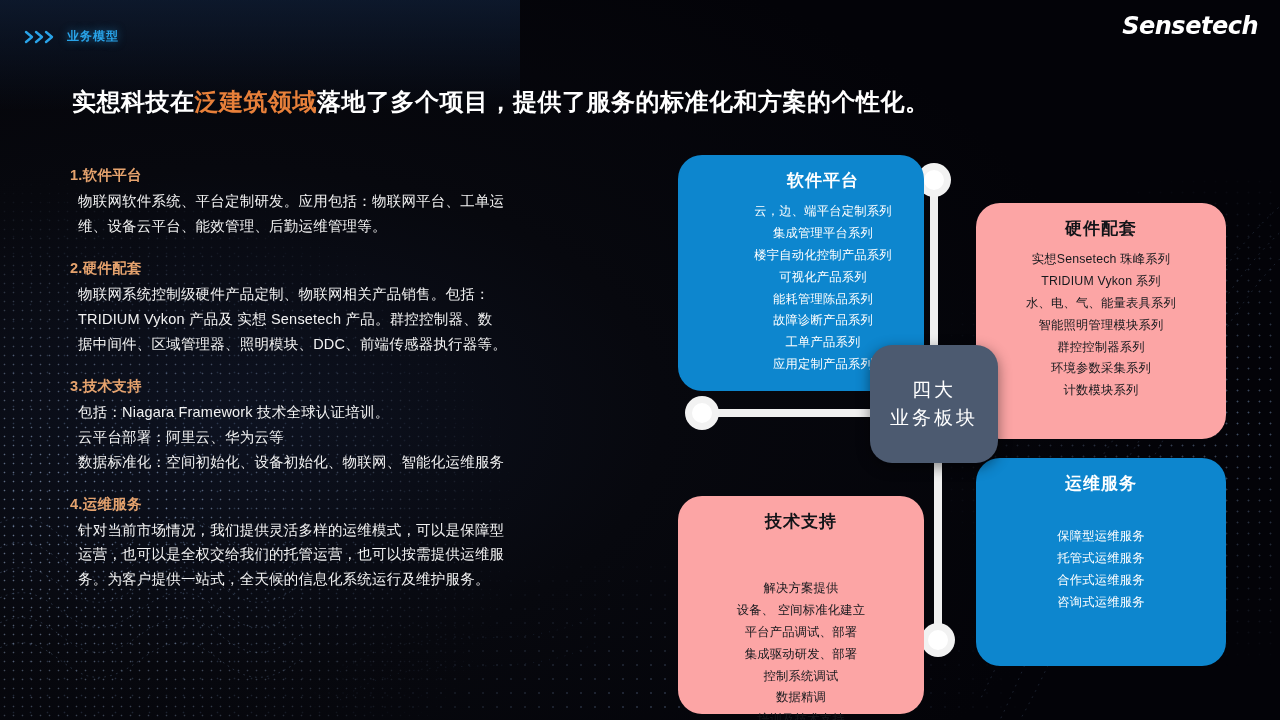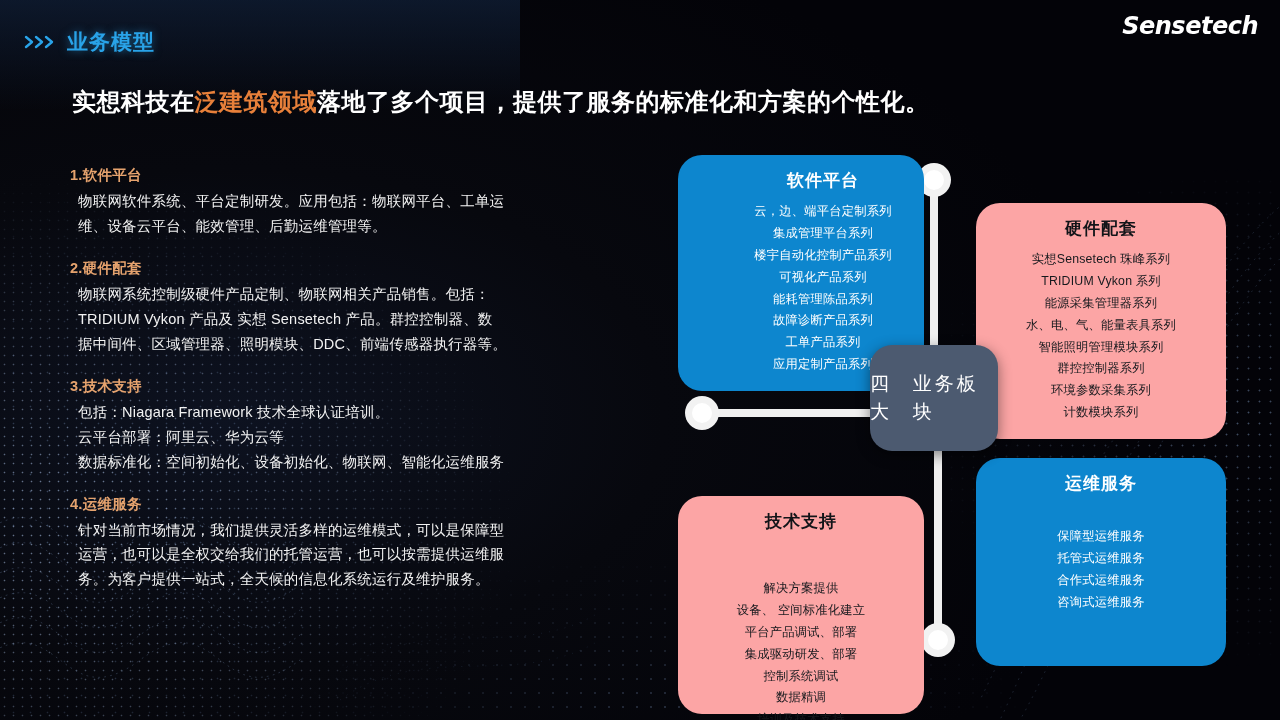--- a/index.html
+++ b/index.html
@@ -50,21 +50,21 @@
   }
 
   
   .breadcrumb {
     position:absolute; left:24px; top:28px; z-index:5;
     display:flex; align-items:center; gap:9px;
   }
   .chev { display:flex; gap:2px; }
   .chev svg { display:block; }
   .breadcrumb .bc-label {
-    color:#29A3E8; font-size:21px; font-weight:bold; letter-spacing:1px;
+    color:#29A3E8; font-size:12px; font-weight:bold; letter-spacing:1px;
     text-shadow:0 0 8px rgba(41,163,232,.55);
   }
   .logo {
     position:absolute; right:22px; top:12px; z-index:5;
     color:#ffffff; font-size:24px; font-weight:bold;
     letter-spacing:-0.5px; font-style:italic;
     font-family:"DejaVu Sans","Liberation Sans",sans-serif;
   }
 
   .headline {
@@ -104,23 +104,23 @@
   .card.blue  li { color:#ffffff; }
   .card.lblue li { color:#16191D; }
 
   #card-software { left:18px;  top:15px;  width:246px; height:236px;padding-left:44px; }
   #card-hardware { left:316px; top:15px;  width:250px; height:236px; }
   #card-support  { left:18px;  top:308px; width:246px; height:218px;gap:36px; }
   #card-ops      { left:316px; top:318px; width:250px; height:208px; }
   #card-ops ul { margin-top:22px; }
 
   .hub {
-    position:absolute; left:210px; top:205px; width:128px; height:106px;
+    position:absolute; left:210px; top:205px; width:128px; height:118px;
     background:#4C5A70; border-radius:22px; z-index:3;
-    display:flex; align-items:center; justify-content:center;
+    display:flex; flex-direction:column; align-items:center; justify-content:center;
     box-shadow:0 4px 14px rgba(0,0,0,.45);
   }
   .hub-line { color:#ffffff; font-size:19px; letter-spacing:3px; line-height:1.45; }
 </style>
 </head>
 <body>
 
 <div id="bg">
   <div class="base"></div>
   <div class="dots"></div>
@@ -239,21 +239,20 @@
       <li>工单产品系列</li>
       <li>应用定制产品系列</li>
     </ul>
   </div>
 
   <div class="card lblue" id="card-hardware">
     <div class="card-title">硬件配套</div>
     <ul>
       <li>实想Sensetech 珠峰系列</li>
       <li>TRIDIUM Vykon 系列</li>
-      <li>能源采集管理器系列</li>
       <li>水、电、气、能量表具系列</li>
       <li>智能照明管理模块系列</li>
       <li>群控控制器系列</li>
       <li>环境参数采集系列</li>
       <li>计数模块系列</li>
     </ul>
   </div>
 
   <div class="card lblue" id="card-support">
     <div class="card-title">技术支持</div>

